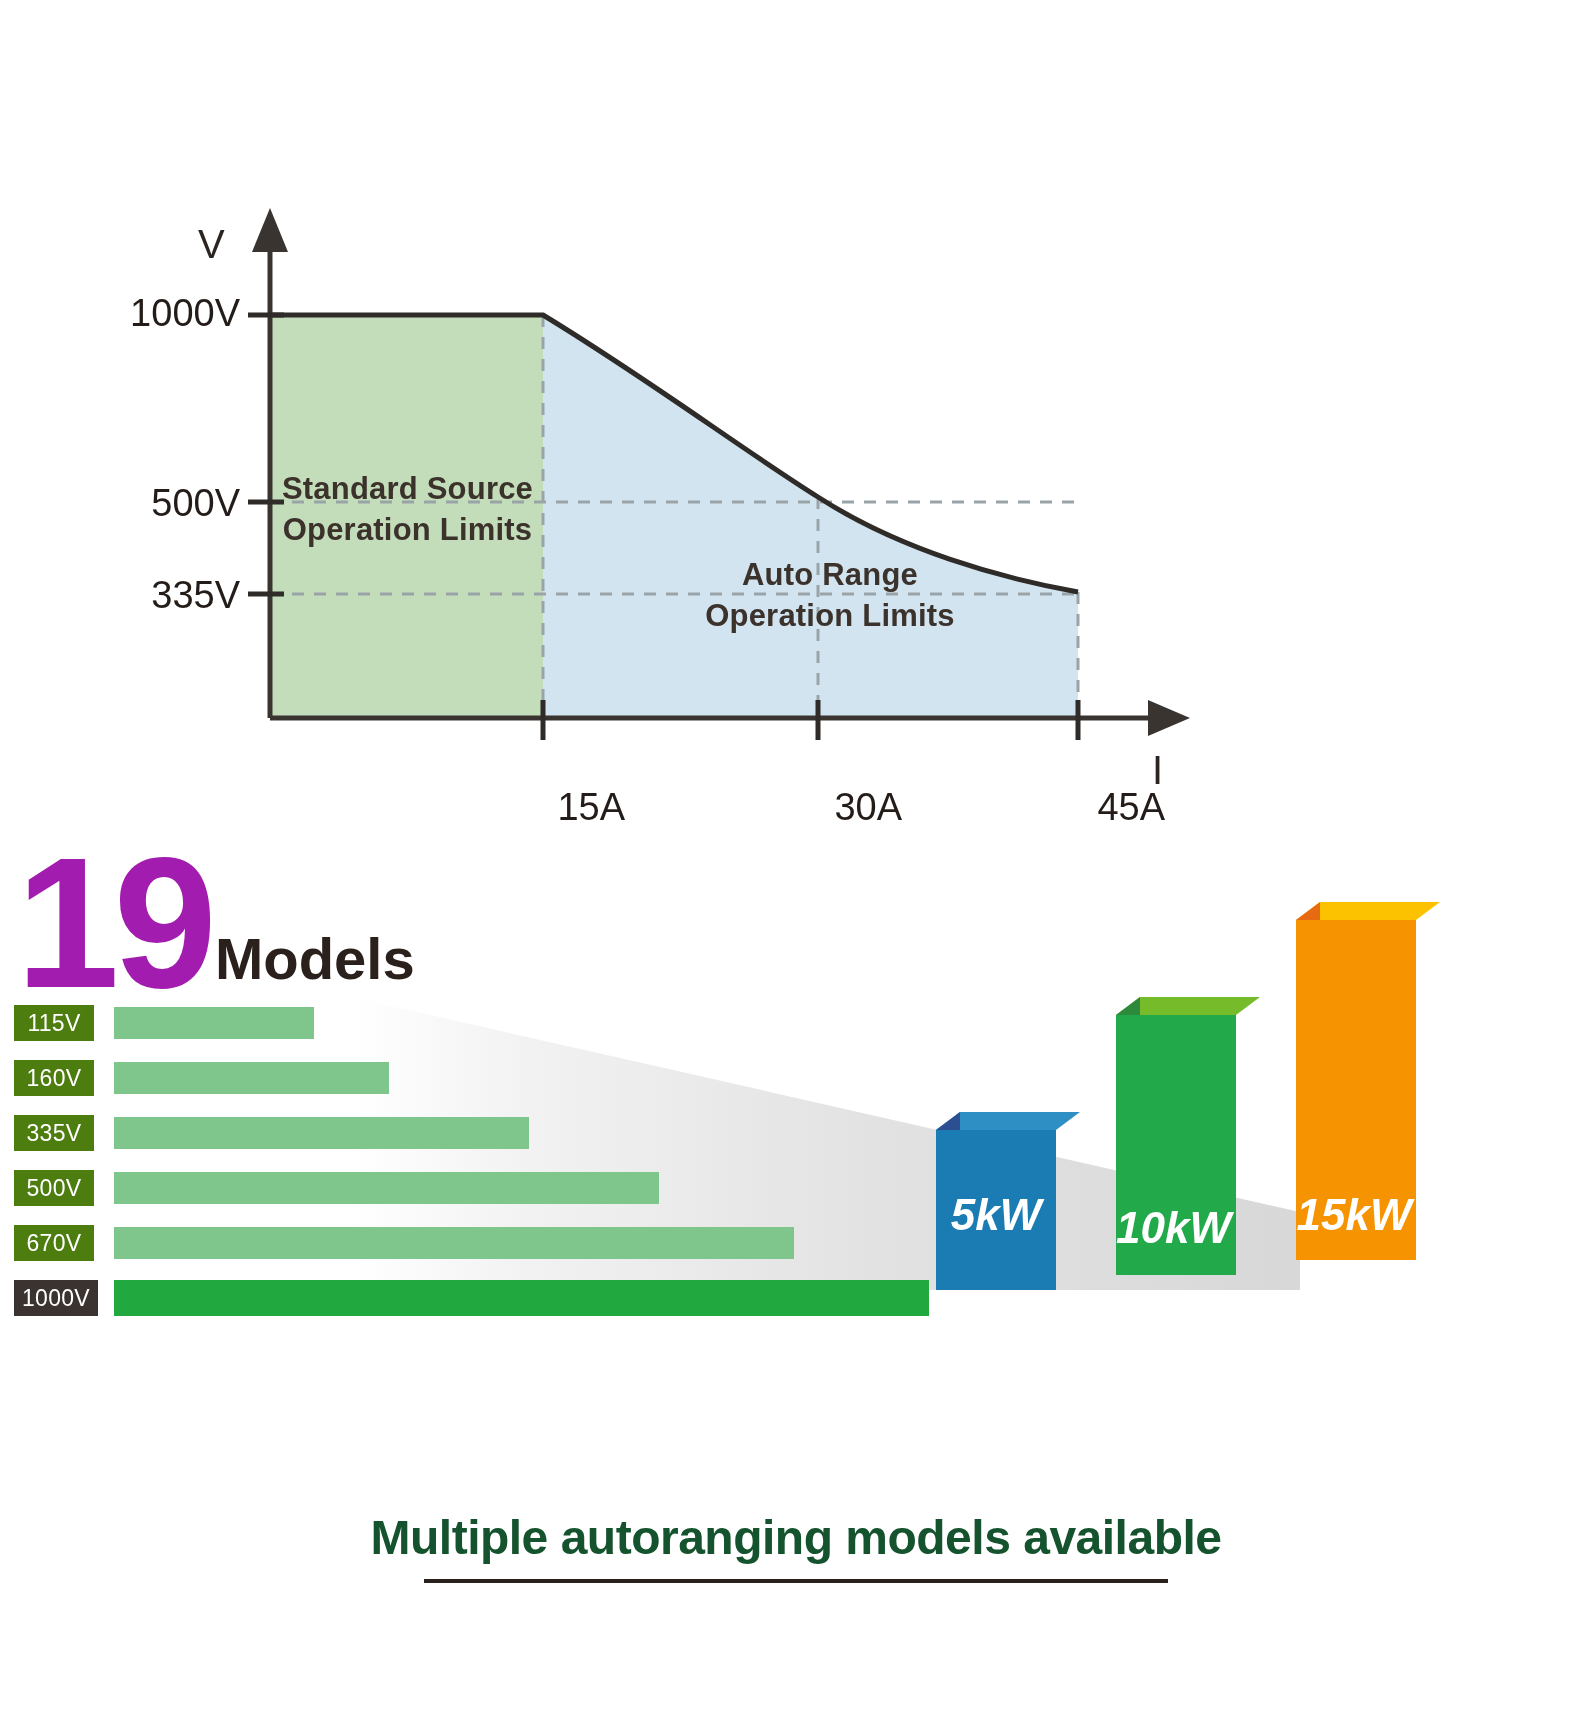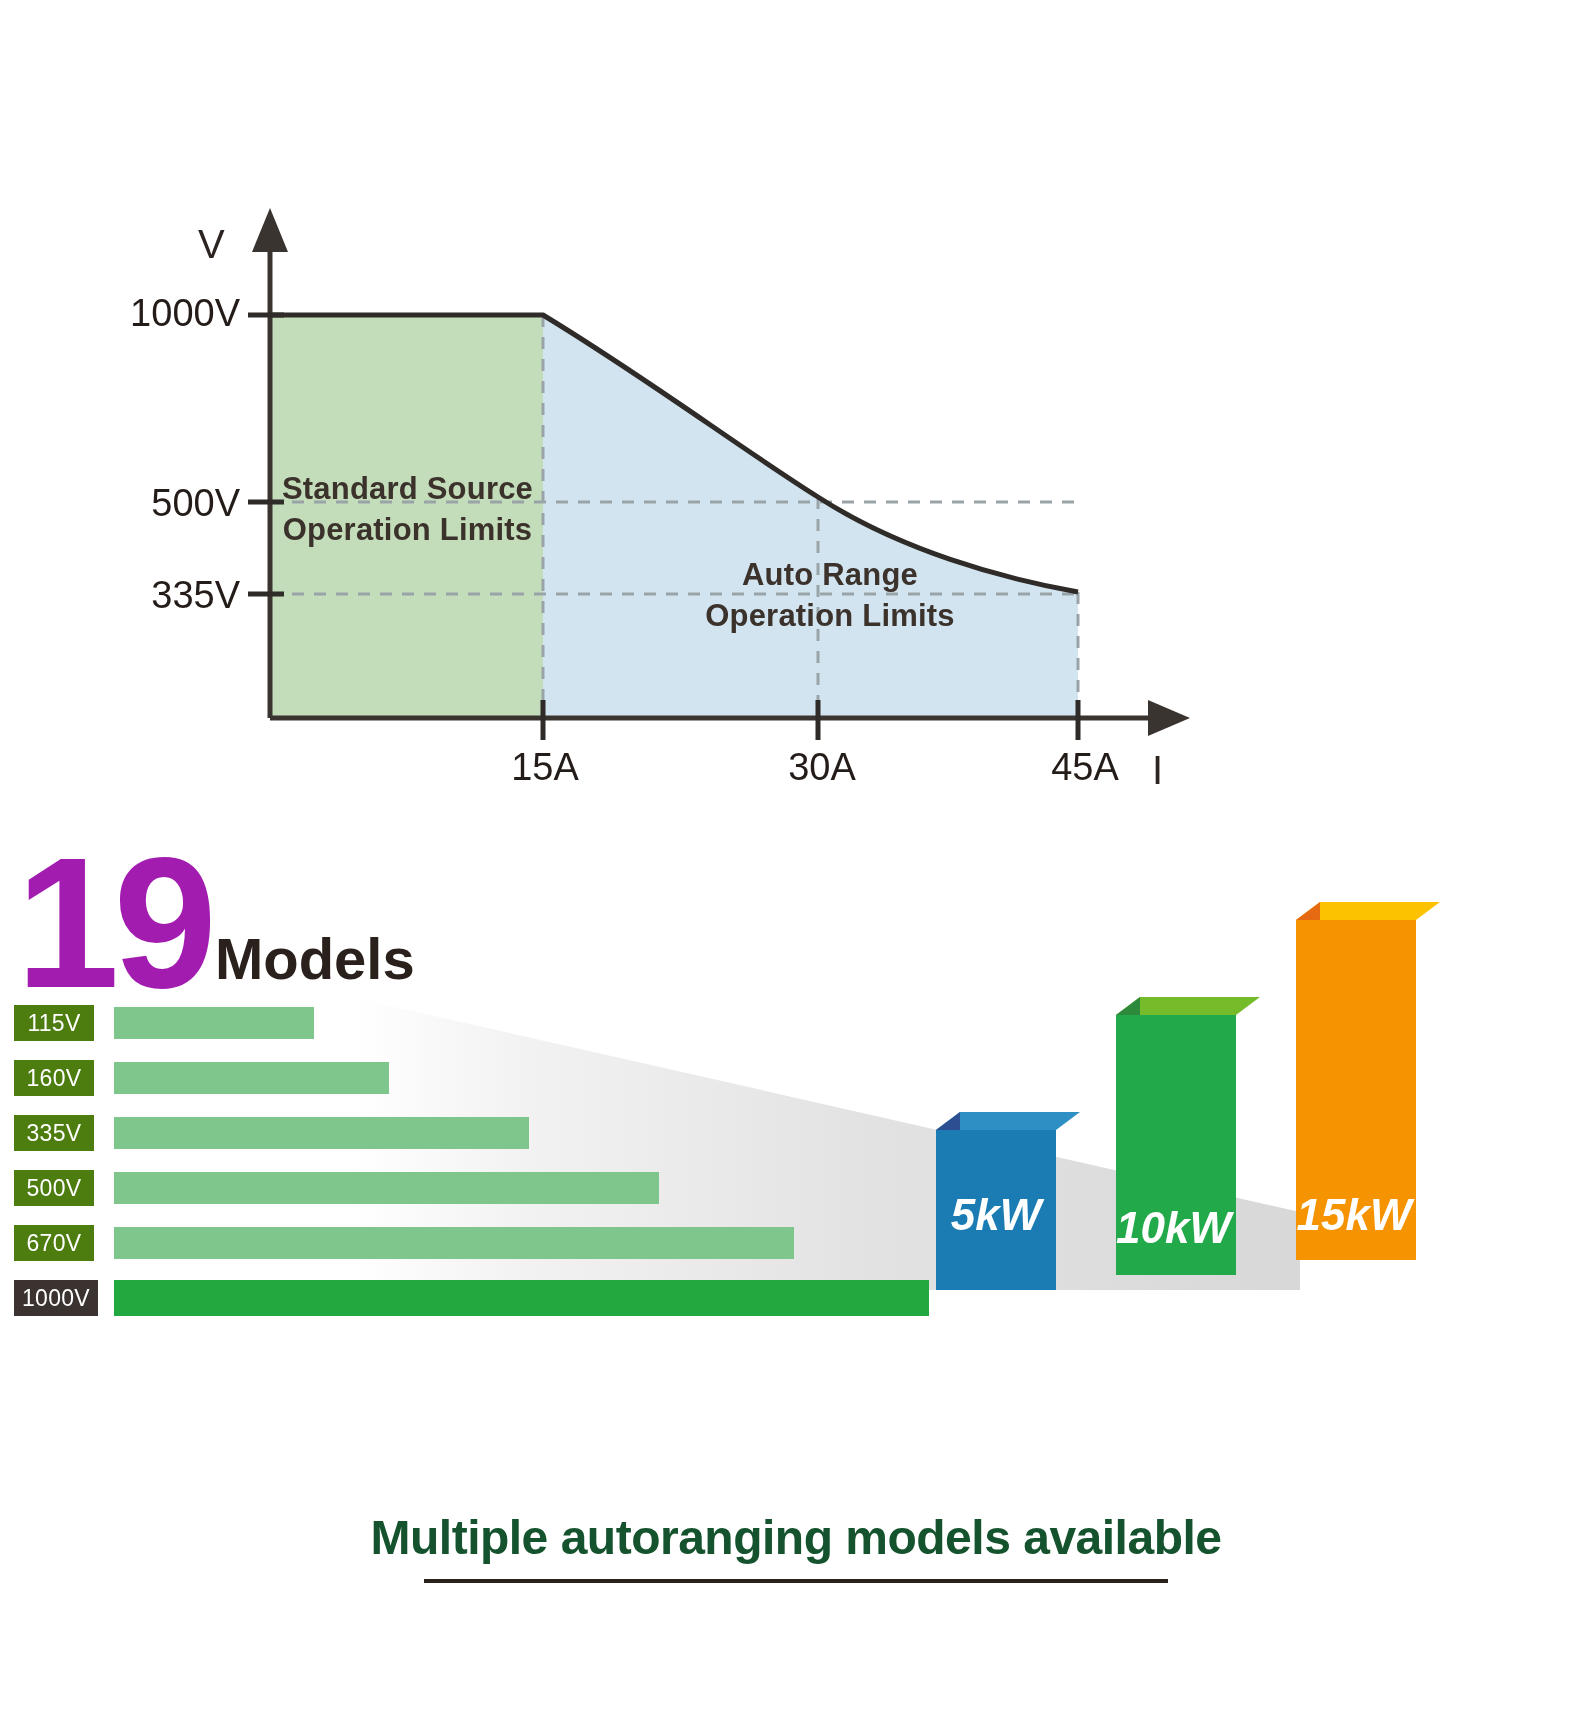--- a/index.html
+++ b/index.html
@@ -14,22 +14,22 @@
                 font-family:"Liberation Sans", sans-serif;}
   #v-axis-label{left:198px;top:222px;}
   #i-axis-label{left:1152px;top:748px;}
 
   .ytick-label{position:absolute;font-size:38px;color:#241c18;text-align:right;
                width:210px;font-family:"Liberation Sans", sans-serif;}
   #ytick-1000{left:30px;top:292px;}
   #ytick-500{left:30px;top:482px;}
   #ytick-335{left:30px;top:574px;}
 
-  .xtick-label{position:absolute;font-size:38px;color:#241c18;text-align:center;
-               width:160px;top:746px;font-family:"Liberation Sans", sans-serif;}
+  .xtick-label{position:absolute;font-size:38px;color:#241c18;text-align:right;
+               width:160px;top:786px;font-family:"Liberation Sans", sans-serif;}
   #xtick-15{left:465px;}
   #xtick-30{left:742px;}
   #xtick-45{left:1005px;}
 
   .region-label{position:absolute;text-align:center;font-weight:bold;
                 font-size:31px;line-height:1.32;color:#3b322c;letter-spacing:.2px;}
   #region-label-standard{left:270px;top:469px;width:275px;text-align:center;}
   #region-label-autorange{left:640px;top:555px;width:380px;}
 
   

